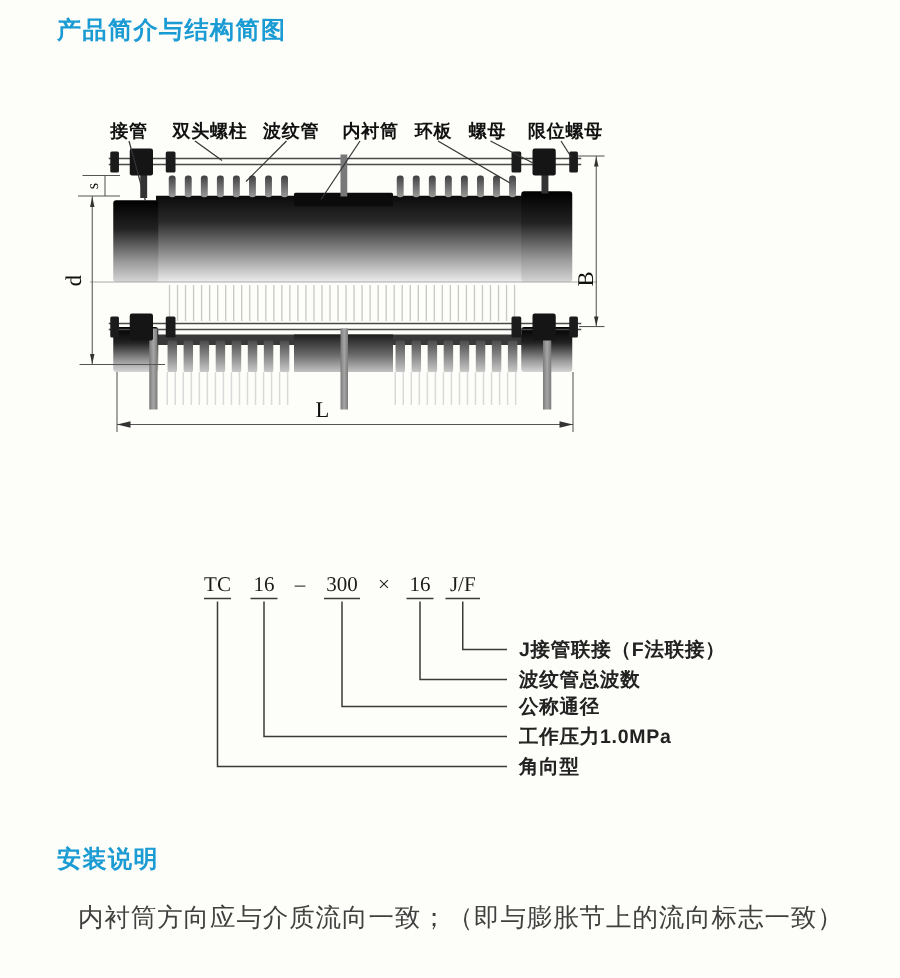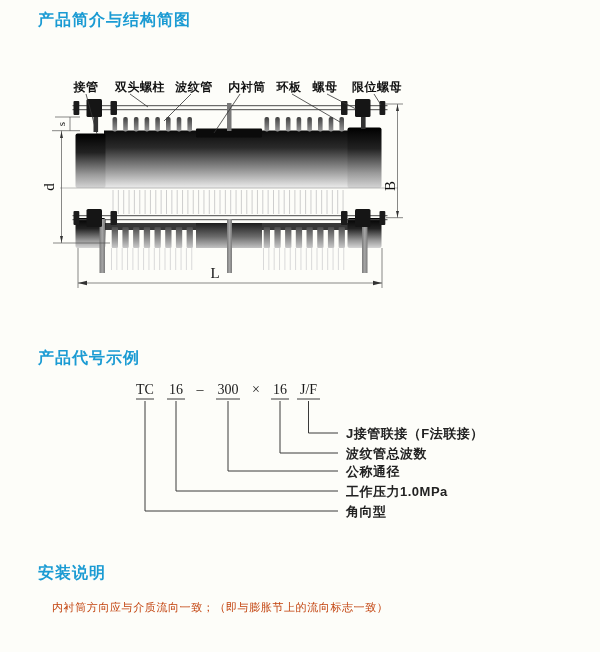--- a/index.html
+++ b/index.html
@@ -2,21 +2,21 @@
 <html><head>
 <meta charset="utf-8">
 <style>
   html,body{margin:0;padding:0;background:#ffffff;}
   .page{position:relative;width:600px;height:652px;background:#fdfdf9;overflow:hidden;
         font-family:"Liberation Sans",sans-serif;}
   h2.sec{position:absolute;margin:0;font-size:16px;font-weight:bold;color:#1b9bd3;letter-spacing:1px;}
   #h-intro{left:38px;top:10px;}
   #h-code{left:38px;top:348px;}
   #h-install{left:38px;top:563px;}
-  .para{position:absolute;left:52px;margin:0;font-size:11px;color:#c2410c;letter-spacing:0.6px;font-weight:500;}
+  .para{position:absolute;left:52px;margin:0;font-size:17px;color:#404040;letter-spacing:0.6px;font-weight:500;}
   #p1{top:600px;}
   #p2{top:622px;}
   svg{position:absolute;left:0;}
   #sd{top:60px;}
   #cd{top:372px;}
   .plabel{font-family:"Liberation Sans",sans-serif;font-size:12px;font-weight:600;fill:#111;letter-spacing:0.5px;}
   .dim{font-family:"Liberation Serif",serif;font-size:15px;fill:#111;}
   .dimS{font-family:"Liberation Serif",serif;font-size:11px;fill:#111;}
   .codepart{font-family:"Liberation Serif",serif;font-size:14px;fill:#1a1a1a;}
   .callout{font-family:"Liberation Sans",sans-serif;font-size:13px;font-weight:600;fill:#222;letter-spacing:0.5px;}
@@ -260,21 +260,20 @@
 
       <line class="thin" x1="78" y1="188" x2="78" y2="228"></line>
       <line class="thin" x1="382" y1="188" x2="382" y2="228"></line>
       <line class="thin" x1="78" y1="223" x2="382" y2="223"></line>
       <polygon points="78,223 87,220.8 87,225.2" fill="#333"></polygon>
       <polygon points="382,223 373,220.8 373,225.2" fill="#333"></polygon>
       <text class="dim" text-anchor="middle" x="215" y="218">L</text>
     </g>
   </svg>
 
-  <h2 class="sec" id="h-code">产品代号示例</h2>
 
   <svg id="cd" width="600" height="160" viewBox="0 0 600 160">
     <g>
       <text class="codepart" text-anchor="middle" x="145" y="22">TC</text>
       <text class="codepart" text-anchor="middle" x="176" y="22">16</text>
       <text class="codepart" text-anchor="middle" x="200" y="22">–</text>
       <text class="codepart" text-anchor="middle" x="228" y="22">300</text>
       <text class="codepart" text-anchor="middle" x="256" y="22">×</text>
       <text class="codepart" text-anchor="middle" x="280" y="22">16</text>
       <text class="codepart" text-anchor="middle" x="308.5" y="22">J/F</text>

